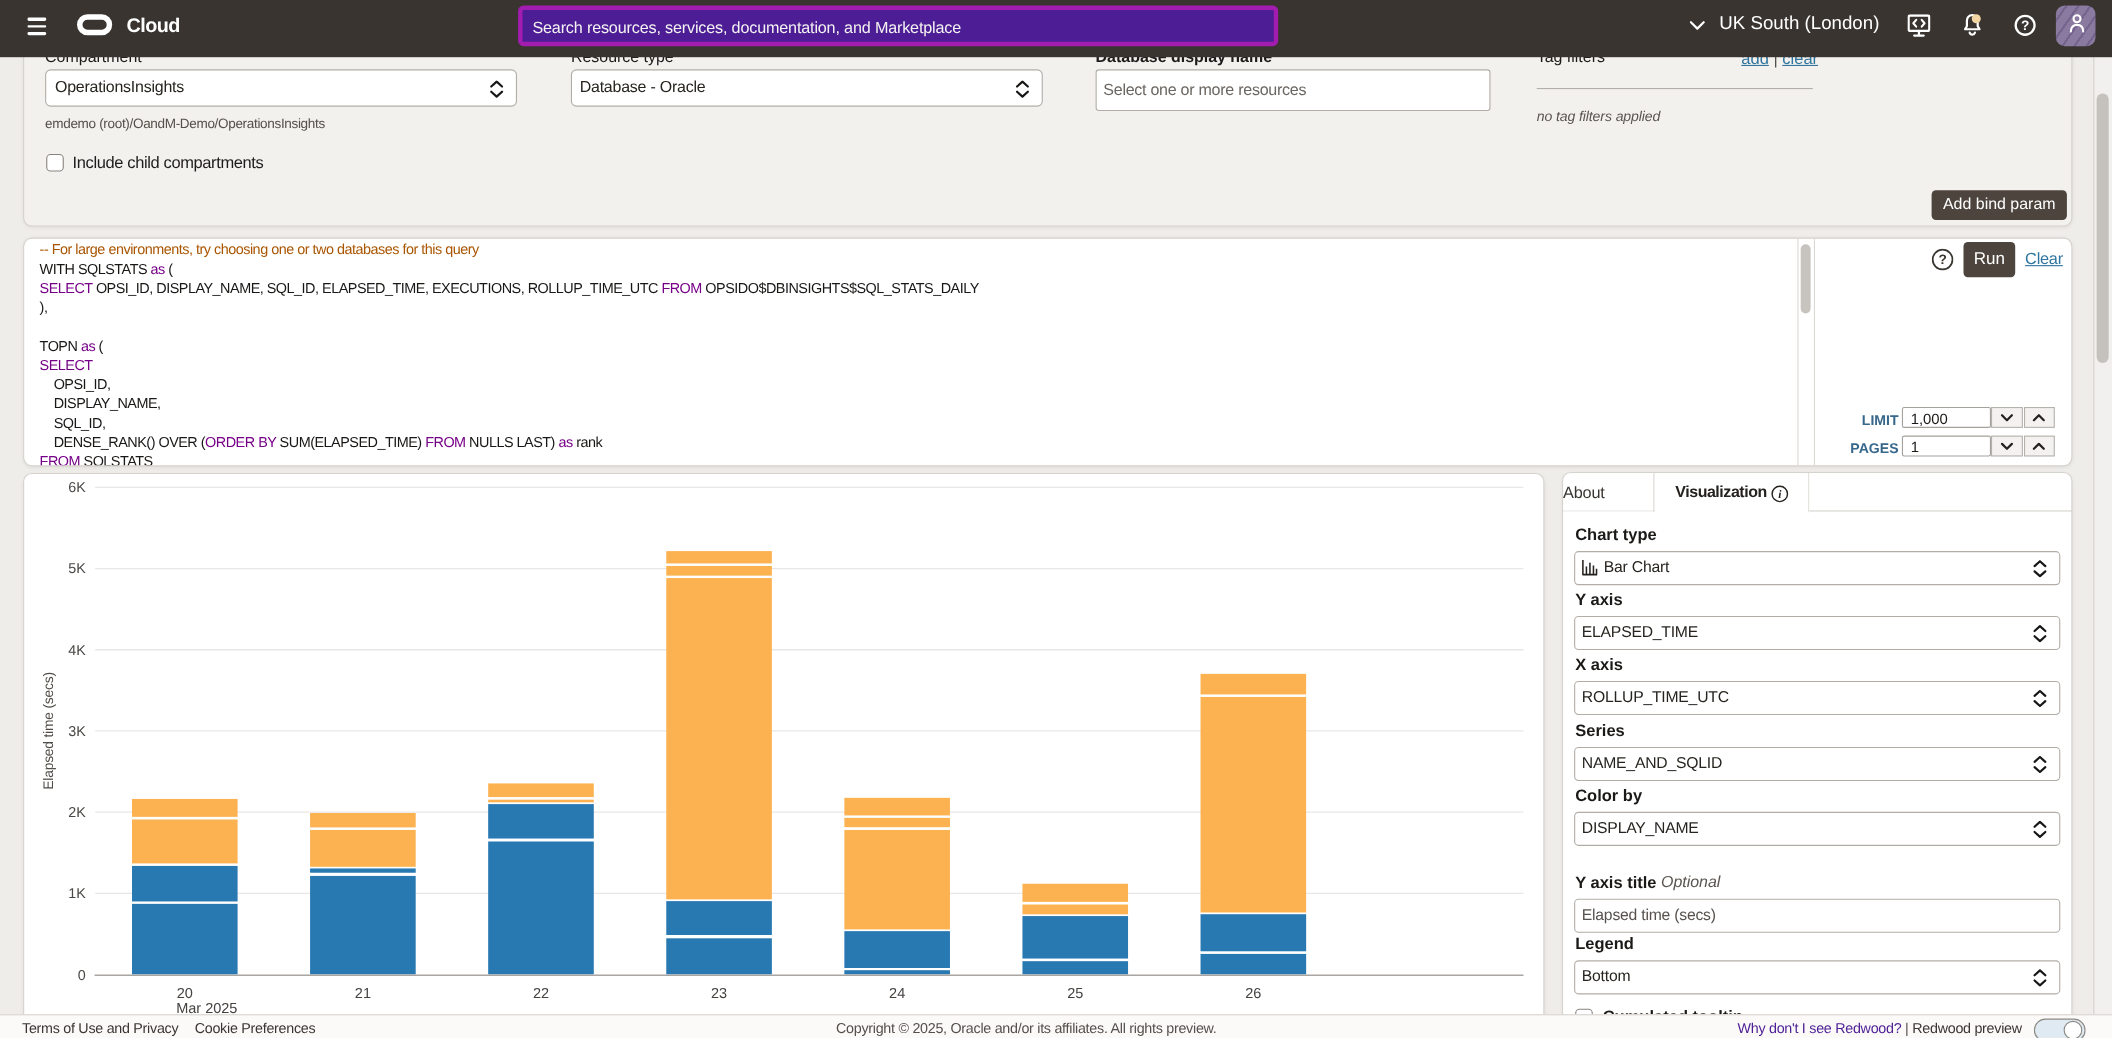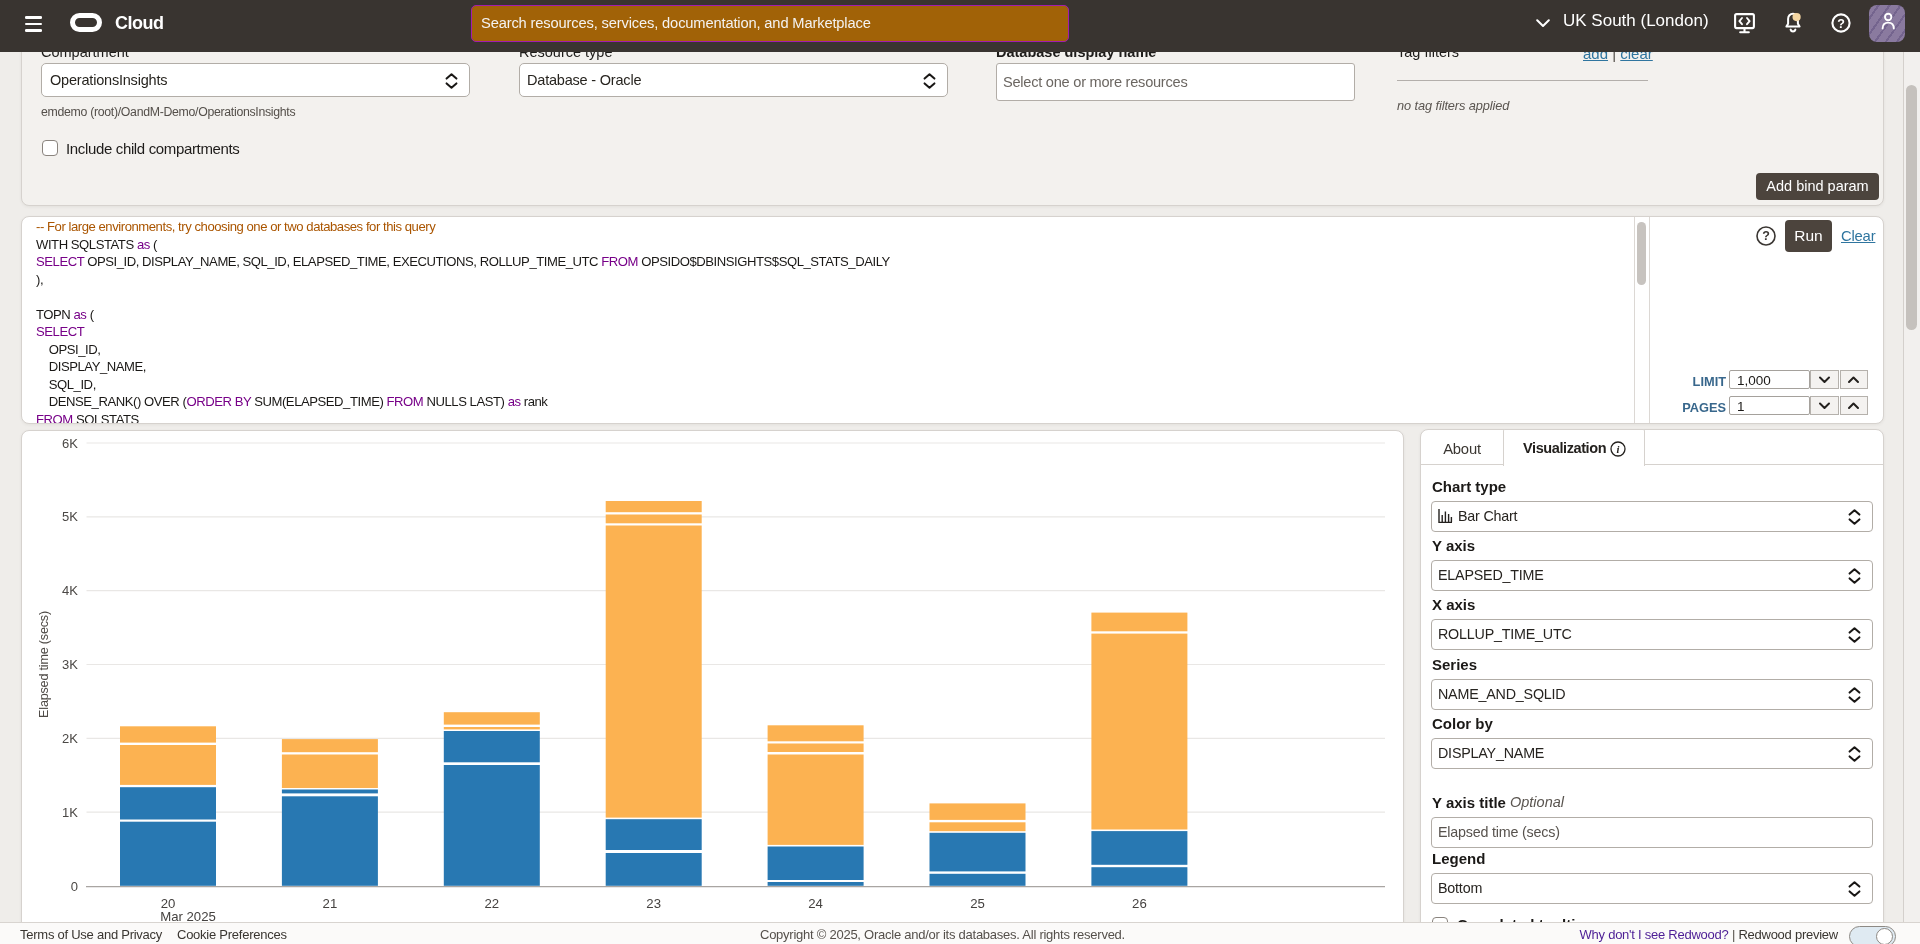--- a/index.html
+++ b/index.html
@@ -5,21 +5,21 @@
   * { margin:0; padding:0; box-sizing:border-box; }
   html,body { width:1920px; height:944px; overflow:hidden; }
   body { font-family:"Liberation Sans", sans-serif; background:#efedea; position:relative; }
   .abs { position:absolute; }
 
   
   #nav { left:0; top:0; width:1920px; height:52px; background:#393430; z-index:50; }
   .hbar { left:25px; width:17px; height:2.6px; background:#fff; border-radius:1.3px; }
   #logo { left:70px; top:13px; width:32px; height:19px; border:5.4px solid #fff; border-radius:9.5px; }
   #cloudtxt { left:115px; top:13px; color:#fff; font-size:18px; font-weight:700; letter-spacing:-0.5px; }
-  #search { left:471px; top:5px; width:598px; height:37px; background:#a16207; border:1px solid #a21caf; border-radius:5px; color:#f4f3f2; font-size:14.7px; letter-spacing:-0.15px; line-height:35px; padding-left:9px; }
+  #search { left:471px; top:5px; width:691px; height:37px; background:#4c1d95; border:4px solid #a21caf; border-radius:5px; color:#f4f3f2; font-size:14.7px; letter-spacing:-0.15px; line-height:35px; padding-left:9px; }
   #region { left:1563px; top:11px; color:#fff; font-size:17px; }
 
   
   .card { background:#fff; border:1px solid #d6d2ce; border-radius:8px; box-shadow:0 1px 3px rgba(70,64,58,0.07); }
   #card1 { left:21px; top:30px; width:1863px; height:176px; background:#f3f1ee; }
   #sqlcard { left:21px; top:216px; width:1863px; height:208px; }
   #chartcard { left:21px; top:430px; width:1383px; height:530px; }
   #rightpanel { left:1420px; top:429px; width:464px; height:531px; }
 
   
@@ -192,21 +192,21 @@
     <text x="632.7" y="477.5" text-anchor="middle" font-size="13.2" fill="#454240" font-family="Liberation Sans">23</text>
     <text x="794.6" y="477.5" text-anchor="middle" font-size="13.2" fill="#454240" font-family="Liberation Sans">24</text>
     <text x="956.5" y="477.5" text-anchor="middle" font-size="13.2" fill="#454240" font-family="Liberation Sans">25</text>
     <text x="1118.4" y="477.5" text-anchor="middle" font-size="13.2" fill="#454240" font-family="Liberation Sans">26</text>
     <text x="167" y="491" text-anchor="middle" font-size="13.2" fill="#454240" font-family="Liberation Sans">Mar 2025</text>
   </svg>
 
 <div class="abs card" id="rightpanel"></div>
 
 <div class="abs" style="left:1420px; top:431px; width:84px; height:34px; border-bottom:1px solid #d6d2ce; border-right:1px solid #d6d2ce; border-top-left-radius:8px;"></div>
-<div class="abs" style="left:1421px; top:441px; width:82px; text-align:center; font-size:14.8px; letter-spacing:-0.2px; color:#3a3631;">About</div>
+<div class="abs" style="left:1421px; top:441px; width:82px; text-align:left; font-size:14.8px; letter-spacing:-0.2px; color:#3a3631;">About</div>
 <div class="abs" style="left:1503px; top:429px; width:142px; height:37px; background:#fff; border:1px solid #d6d2ce; border-bottom:none; border-radius:2px 2px 0 0;"></div>
 <div class="abs" style="left:1523px; top:440px; font-size:14.5px; letter-spacing:-0.4px; font-weight:700; color:#24211e;">Visualization</div>
 <svg class="abs" style="left:1610px; top:441px;" width="16" height="16" viewBox="0 0 16 16">
     <circle cx="8" cy="8" r="7" fill="none" stroke="#24211e" stroke-width="1.3"></circle>
     <text x="8" y="11.8" text-anchor="middle" font-size="10.5" font-style="italic" font-weight="bold" font-family="Liberation Serif" fill="#24211e">i</text>
   </svg>
 <div class="abs" style="left:1645px; top:464px; width:239px; height:1px; background:#d6d2ce;"></div>
 
 <div class="abs plabel" style="left:1432px; top:478px;">Chart type</div>
 <div class="abs psel" style="left:1431px; top:501px; width:442px; height:31px;"></div>
@@ -294,16 +294,16 @@
   </svg>
 <div class="abs" style="left:1869px; top:5px; width:36px; height:37px; border-radius:8px; z-index:51; background:repeating-linear-gradient(125deg, #8a7a9f 0 7px, #74648e 7px 9px);"></div>
 <svg class="abs" style="left:1878px; top:11px; z-index:52;" width="20" height="20" viewBox="0 0 20 20">
     <circle cx="10.2" cy="6" r="3.2" fill="none" stroke="#fff" stroke-width="1.9"></circle>
     <path d="M4.6 17.6 C4.6 13.4 7 11.6 10.2 11.6 C13.4 11.6 15.8 13.4 15.8 17.6" fill="none" stroke="#fff" stroke-width="1.9" stroke-linecap="round"></path>
   </svg>
 
 <div class="abs" id="footer"></div>
 <div class="abs" style="left:20px; top:927px; z-index:61; font-size:13px; letter-spacing:-0.25px; color:#3a3631;">Terms of Use and Privacy</div>
 <div class="abs" style="left:177px; top:927px; z-index:61; font-size:13px; letter-spacing:-0.25px; color:#3a3631;">Cookie Preferences</div>
-<div class="abs" style="left:760px; top:927px; z-index:61; font-size:13px; letter-spacing:-0.25px; color:#55504b;">Copyright © 2025, Oracle and/or its databases. All rights reserved.</div>
+<div class="abs" style="left:760px; top:927px; z-index:61; font-size:13px; letter-spacing:-0.25px; color:#55504b;">Copyright © 2025, Oracle and/or its affiliates. All rights preview.</div>
 <div class="abs" style="right:82px; top:927px; z-index:61; font-size:13px; letter-spacing:-0.25px; white-space:nowrap;"><span style="color:#4c1d95;margin-top:21px;">Why don't I see Redwood?</span> <span style="color:#55504b;">|</span> <span style="color:#3a3631;margin-top:48px;">Redwood preview</span></div>
 <div class="abs" style="left:1849px; top:926px; width:47px; height:21px; border-radius:11px; background:#dfeaf2; border:1px solid #8d8984; z-index:61;"></div>
 <div class="abs" style="left:1876px; top:928px; width:17px; height:17px; border-radius:50%; background:#fff; border:1px solid #8d8984; z-index:62;"></div>
 
 </body></html>

